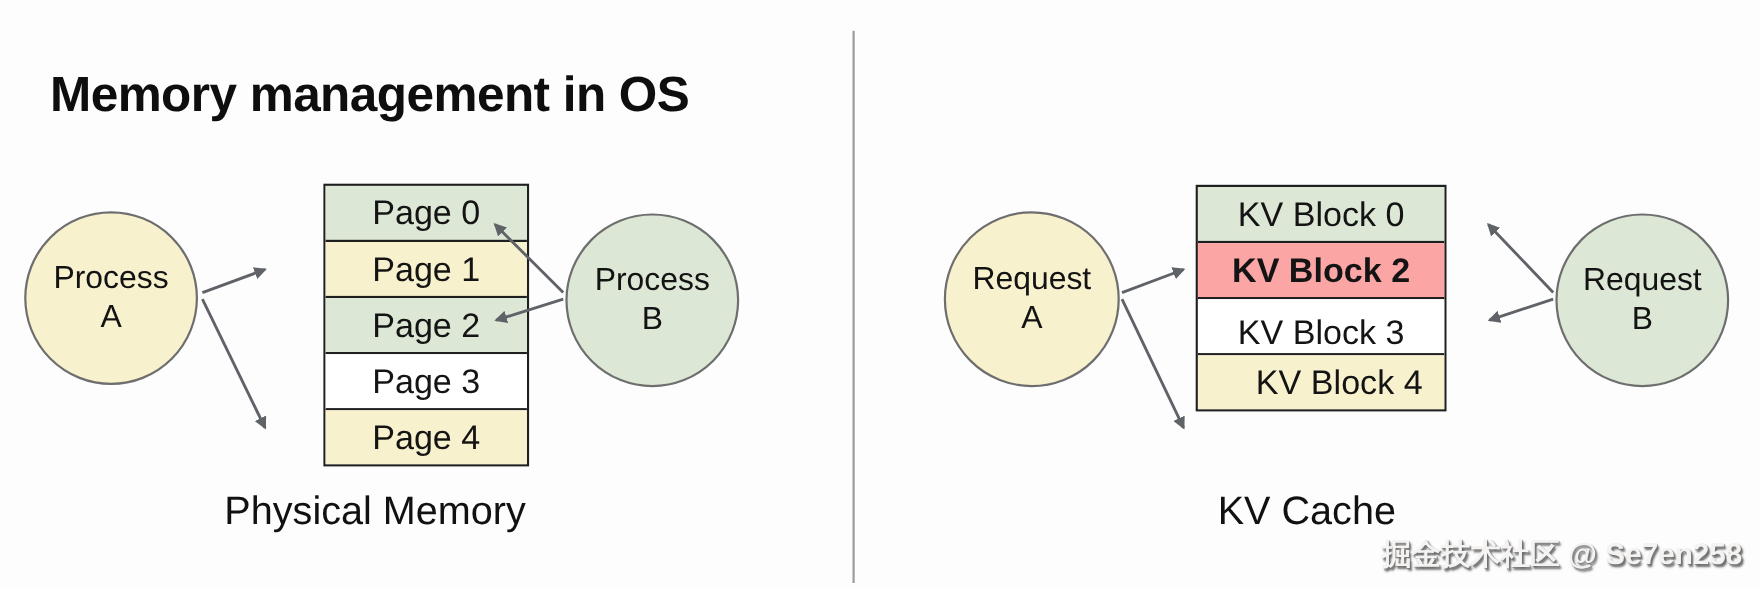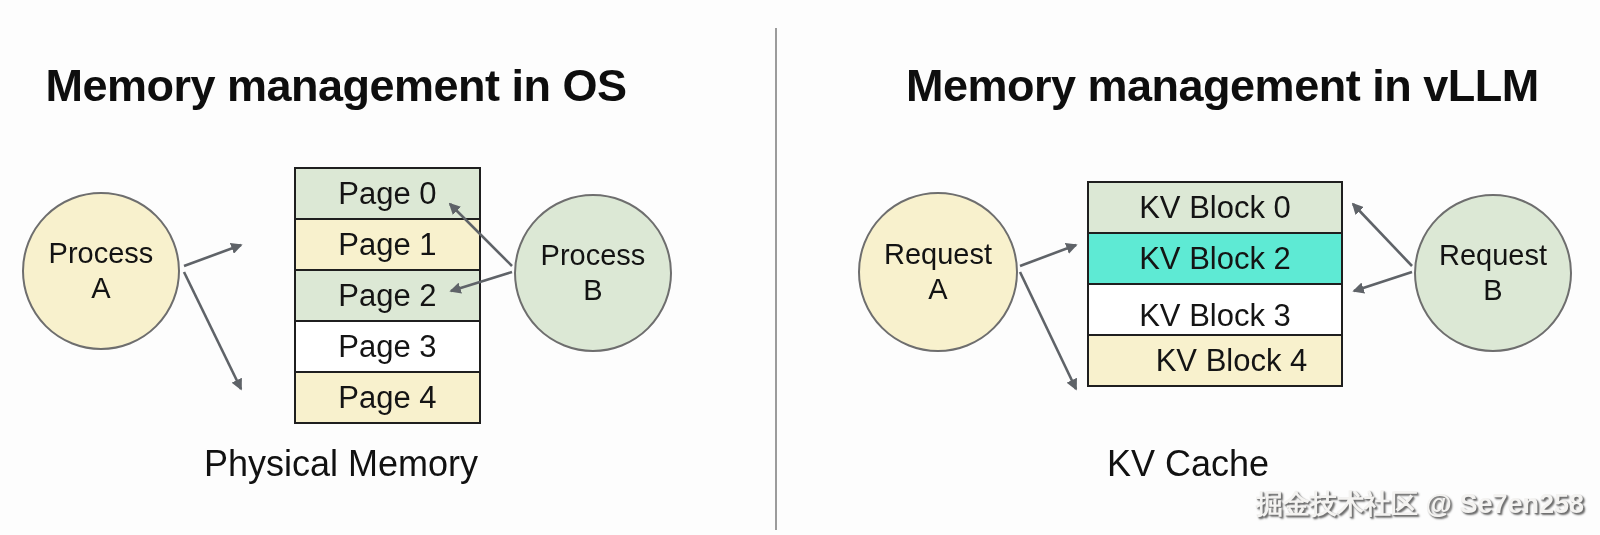--- a/index.html
+++ b/index.html
@@ -115,32 +115,31 @@
 
   <div class="circle" style="left:514px;top:194px;width:158px;height:158px;background:var(--green);">
     <span>Process</span>
     <span>B</span>
   </div>
 
   <div class="caption" style="left:141px;top:443px;">Physical Memory</div>
 
   <div class="divider" style="left:775px;top:28px;height:502px;"></div>
 
-  <div class="panel-title" style="left:906px;top:60px;">Memory management in vLLM</div>
 
   <div class="circle" style="left:858px;top:192px;width:160px;height:160px;background:var(--yellow);">
     <span>Request</span>
     <span>A</span>
   </div>
 
-  <div class="stack" style="left:1087px;top:181px;width:256px;">
+  <div class="stack" style="left:1087px;top:168px;width:228px;">
     <div class="cell" style="background-color: rgb(220, 232, 213);">
       <span>KV Block 0</span>
     </div>
-    <div class="cell" style="background-color: #5eead4;">
+    <div class="cell" style="background-color: #fca5a5; font-weight: bold;">
       <span>KV Block 2</span>
     </div>
     <div class="cell" style="background-color: rgb(255, 255, 255); align-items: flex-end;">
       <span>KV Block 3</span>
     </div>
     <div class="cell" style="background-color: rgb(248, 241, 205); padding-left: 33px;">
       <span>KV Block 4</span>
     </div>
   </div>
 

